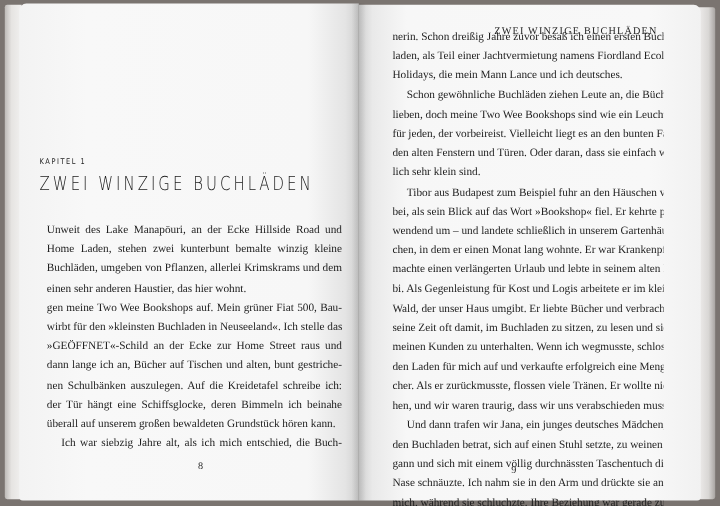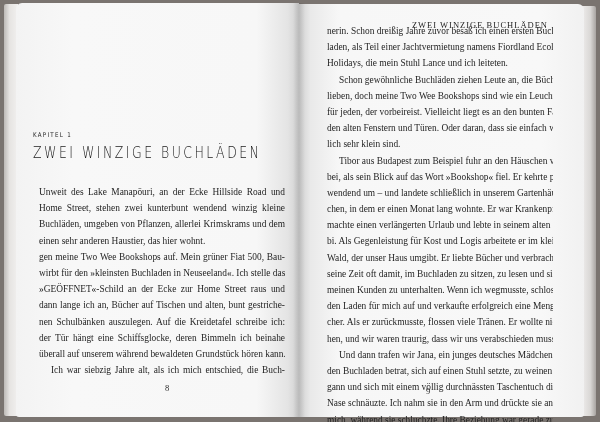--- a/index.html
+++ b/index.html
@@ -139,39 +139,39 @@
   </div>
   <div class="page right">
   </div>
   <div class="gutter-shadow"></div>
 
   <div class="chapter-label">KAPITEL 1</div>
   <div class="chapter-title">ZWEI WINZIGE BUCHLÄDEN</div>
 
   <div class="body-text left-text" id="left-text">
       <span class="line">Unweit des Lake Manapōuri, an der Ecke Hillside Road und</span>
-      <span class="line">Home Street, stehen zwei kunterbunt wendend winzig kleine</span>
+      <span class="line">Home Laden, stehen zwei kunterbunt bemalte winzig kleine</span>
       <span class="line">Buchläden, umgeben von Pflanzen, allerlei Krimskrams und dem</span>
       <span class="line last">einen sehr anderen Haustier, das hier wohnt.</span>
       <span class="line">gen meine Two Wee Bookshops auf. Mein grüner Fiat 500, Bau-</span>
       <span class="line">wirbt für den »kleinsten Buchladen in Neuseeland«. Ich stelle das</span>
       <span class="line">»GEÖFFNET«-Schild an der Ecke zur Home Street raus und</span>
       <span class="line">dann lange ich an, Bücher auf Tischen und alten, bunt gestriche-</span>
       <span class="line">nen Schulbänken auszulegen. Auf die Kreidetafel schreibe ich:</span>
       <span class="line">der Tür hängt eine Schiffsglocke, deren Bimmeln ich beinahe</span>
-      <span class="line last">überall auf unserem während bewaldeten Grundstück hören kann.</span>
+      <span class="line last">überall auf unserem großen bewaldeten Grundstück hören kann.</span>
       <span class="line indent">Ich war siebzig Jahre alt, als ich mich entschied, die Buch-</span>
     </div>
   <div class="page-number left-num">8</div>
 
   <div class="running-head">ZWEI WINZIGE BUCHLÄDEN</div>
   <div class="body-text right-text" id="right-text">
       <span class="line">nerin. Schon dreißig Jahre zuvor besaß ich einen ersten Buch-</span>
       <span class="line">laden, als Teil einer Jachtvermietung namens Fiordland Ecology</span>
-      <span class="line last">Holidays, die mein Stuhl Lance und ich leiteten.</span>
+      <span class="line last">Holidays, die mein Mann Lance und ich deutsches.</span>
       <span class="line indent">Schon gewöhnliche Buchläden ziehen Leute an, die Bücher</span>
       <span class="line">lieben, doch meine Two Wee Bookshops sind wie ein Leuchtfeuer</span>
       <span class="line">für jeden, der vorbeireist. Vielleicht liegt es an den bunten Farben,</span>
       <span class="line">den alten Fenstern und Türen. Oder daran, dass sie einfach wirk-</span>
       <span class="line last">lich sehr klein sind.</span>
       <span class="line indent">Tibor aus Budapest zum Beispiel fuhr an den Häuschen vor-</span>
       <span class="line">bei, als sein Blick auf das Wort »Bookshop« fiel. Er kehrte post-</span>
       <span class="line">wendend um – und landete schließlich in unserem Gartenhäus-</span>
       <span class="line">chen, in dem er einen Monat lang wohnte. Er war Krankenpfleger,</span>
       <span class="line">machte einen verlängerten Urlaub und lebte in seinem alten Kom-</span>

